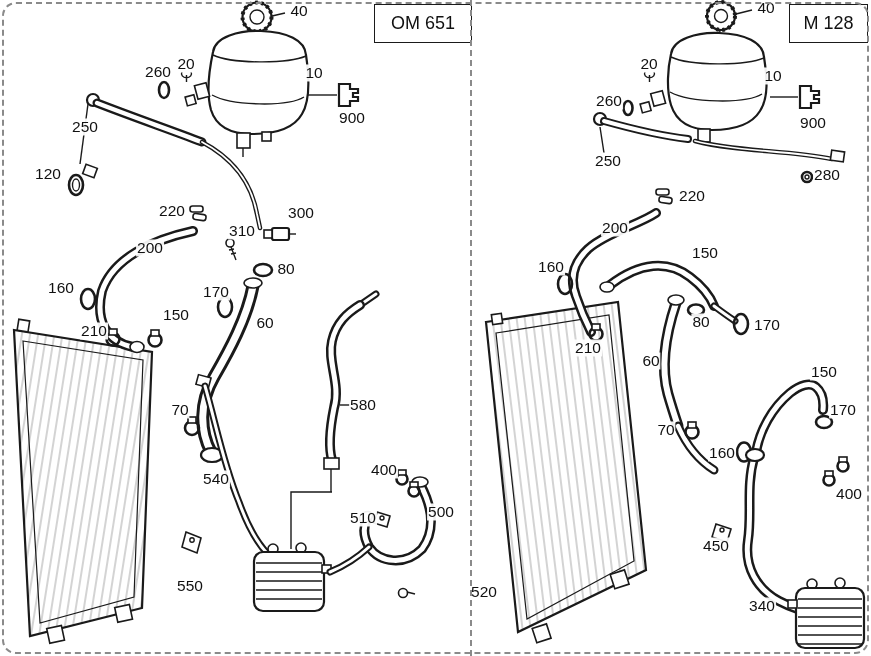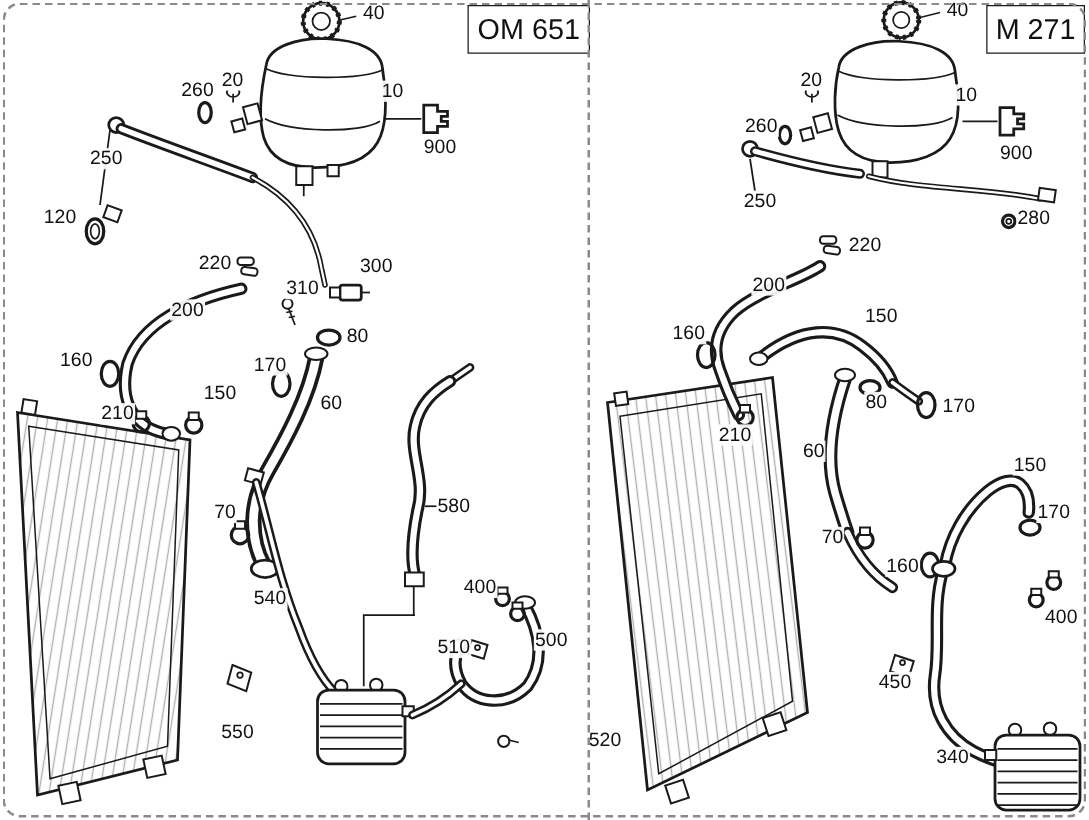--- a/index.html
+++ b/index.html
@@ -24,21 +24,21 @@
   .art{position:absolute;inset:0;color:var(--line);}
   .callouts{position:absolute;inset:0;pointer-events:none;}
   .callout{
     position:absolute;transform:translate(-50%,-50%);
     font-size:15.5px;color:var(--text);white-space:nowrap;
     background:rgba(255,255,255,.92);padding:0 1px;line-height:1.1;
   }
   .panel-title{
     position:absolute;border:1.5px solid var(--line);background:#fff;
     display:flex;align-items:center;justify-content:center;
-    font-size:23px;color:var(--text);
+    font-size:18px;color:var(--text);
   }
   #titleL{left:374px;top:4px;width:96px;height:37px;}
   #titleR{left:789px;top:4px;width:77px;height:37px;}
   
   .ln{stroke:currentColor;stroke-width:1.4;fill:none;}
   .part{fill:#fff;stroke:currentColor;stroke-width:1.6;}
   .part2{fill:#fff;stroke:currentColor;stroke-width:2.2;}
   .ring{fill:none;stroke:currentColor;stroke-width:2.6;}
   .hoseO{fill:none;stroke:currentColor;stroke-linecap:round;stroke-linejoin:round;}
   .hoseI{fill:none;stroke:#fff;stroke-linecap:round;stroke-linejoin:round;}
@@ -400,18 +400,18 @@
       <span class="callout" style="left: 722px; top: 453px;">160</span>
       <span class="callout" style="left: 849px; top: 494px;">400</span>
       <span class="callout" style="left: 716px; top: 546px;">450</span>
       <span class="callout" style="left: 762px; top: 606px;">340</span>
     </div>
 
   <div class="panel-title" id="titleL">
     <span>OM 651</span>
   </div>
   <div class="panel-title" id="titleR">
-    <span>M 271</span>
+    <span>M 128</span>
   </div>
 
   <div class="divider"></div>
   <div class="frame"></div>
 </div>
 
 </body></html>

